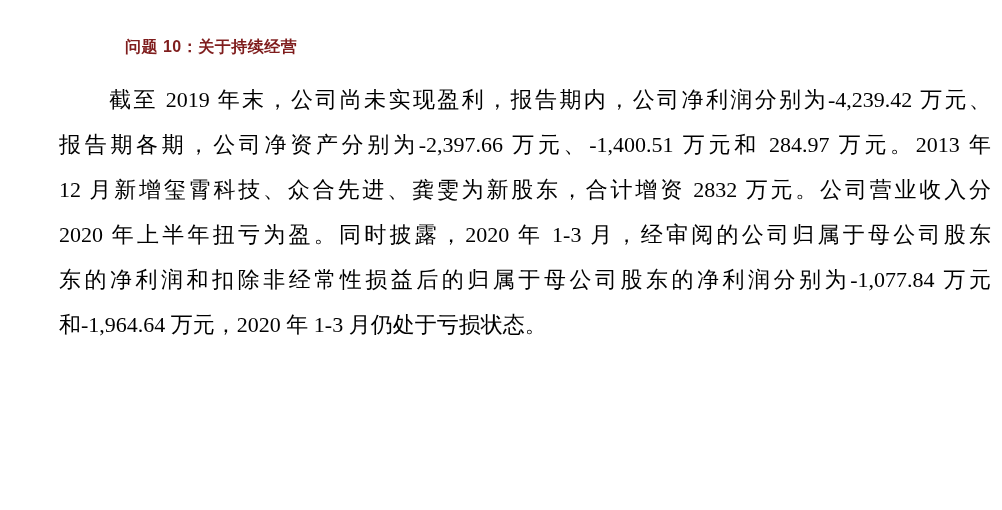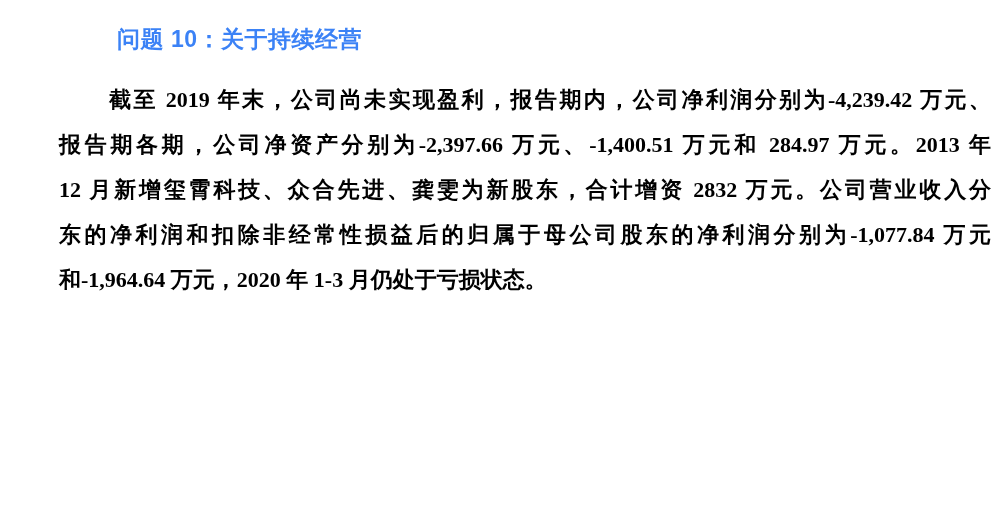--- a/index.html
+++ b/index.html
@@ -12,36 +12,36 @@
     width: 1002px;
     height: 510px;
     background: #ffffff;
     color: #000000;
     overflow: hidden;
   }
   .heading {
     position: absolute;
     left: 109px;
     top: 16px;
-    margin: 8px;
+    margin: 16px;
     font-family: "Liberation Sans", "DejaVu Sans", sans-serif;
     font-weight: bold;
-    font-size: 23px;
+    font-size: 16px;
     line-height: 30px;
-    color: #3b82f6;
+    color: #7f1d1d;
     white-space: nowrap;
     letter-spacing: 0.5px;
   }
   .paragraph {
     position: absolute;
     left: 59px;
     top: 77px;
     width: 932px;
     font-family: "Liberation Serif", "DejaVu Serif", serif;
-    font-weight: bold;
+    font-weight: normal;
     font-size: 22px;
     color: #000000;
   }
   .para-line {
     height: 45px;
     line-height: 45px;
     text-align: justify;
     text-align-last: justify;
     text-justify: inter-ideograph;
     white-space: nowrap;
@@ -58,17 +58,18 @@
 <body>
 
 <div class="page">
 
   <h1 class="heading">问题 10：关于持续经营</h1>
 
   <div class="paragraph">
     <div class="para-line first-line">截至 2019 年末，公司尚未实现盈利，报告期内，公司净利润分别为-4,239.42 万元、</div>
     <div class="para-line">报告期各期，公司净资产分别为-2,397.66 万元、-1,400.51 万元和 284.97 万元。2013 年</div>
     <div class="para-line">12 月新增玺霄科技、众合先进、龚雯为新股东，合计增资 2832 万元。公司营业收入分</div>
+    <div class="para-line">2020 年上半年扭亏为盈。同时披露，2020 年 1-3 月，经审阅的公司归属于母公司股东</div>
     <div class="para-line">东的净利润和扣除非经常性损益后的归属于母公司股东的净利润分别为-1,077.84 万元</div>
     <div class="para-line last-line">和-1,964.64 万元，2020 年 1-3 月仍处于亏损状态。</div>
   </div>
 
 </div>
 
 </body></html>

